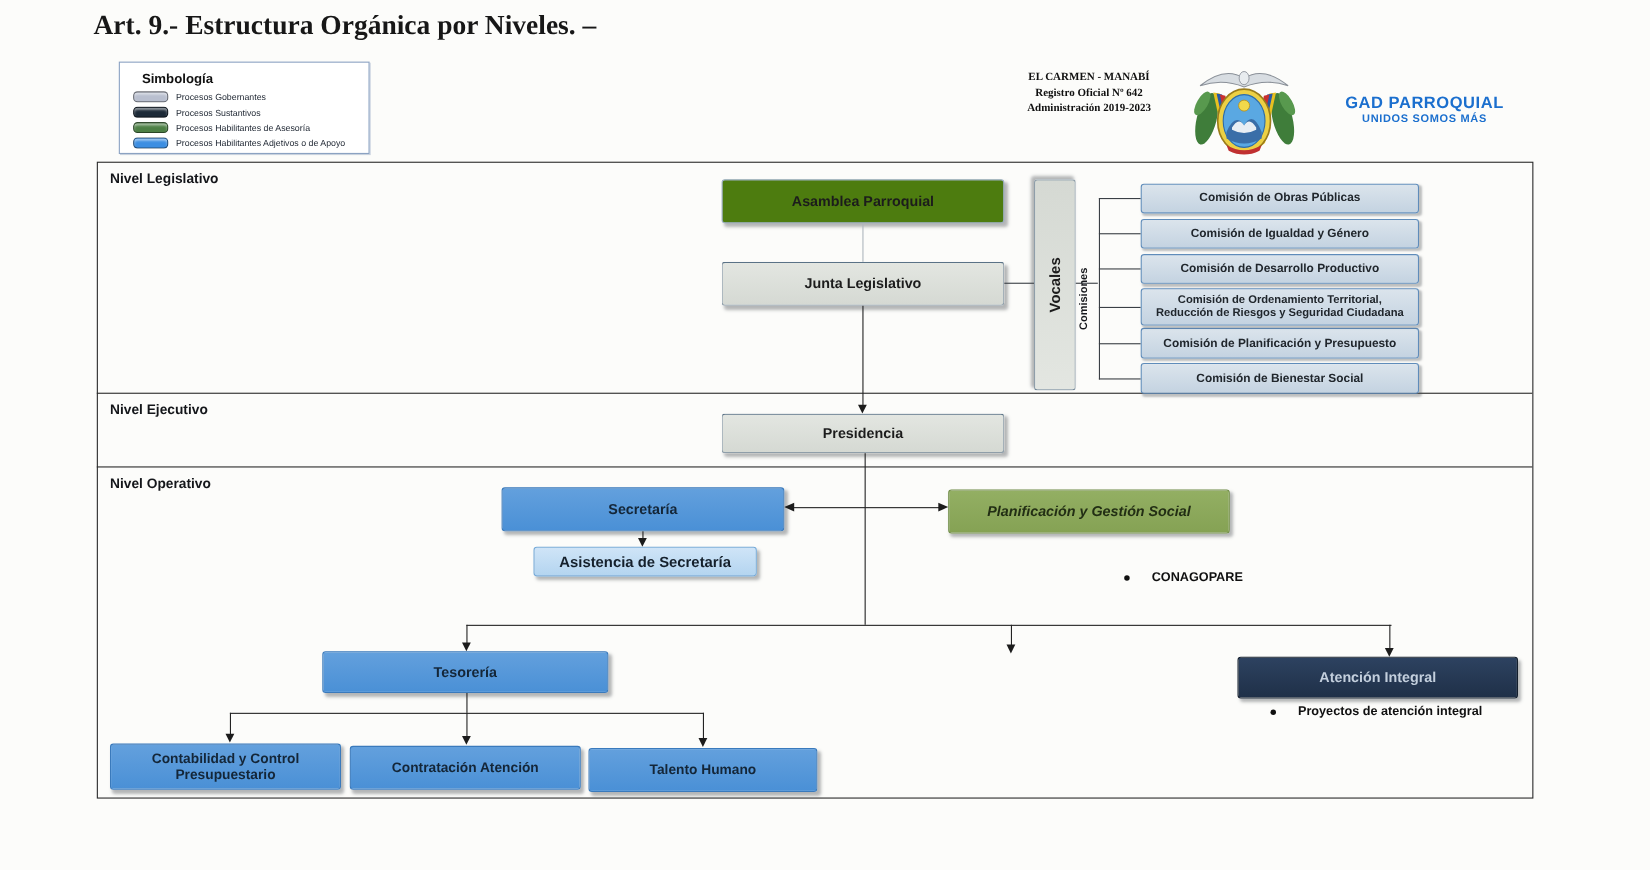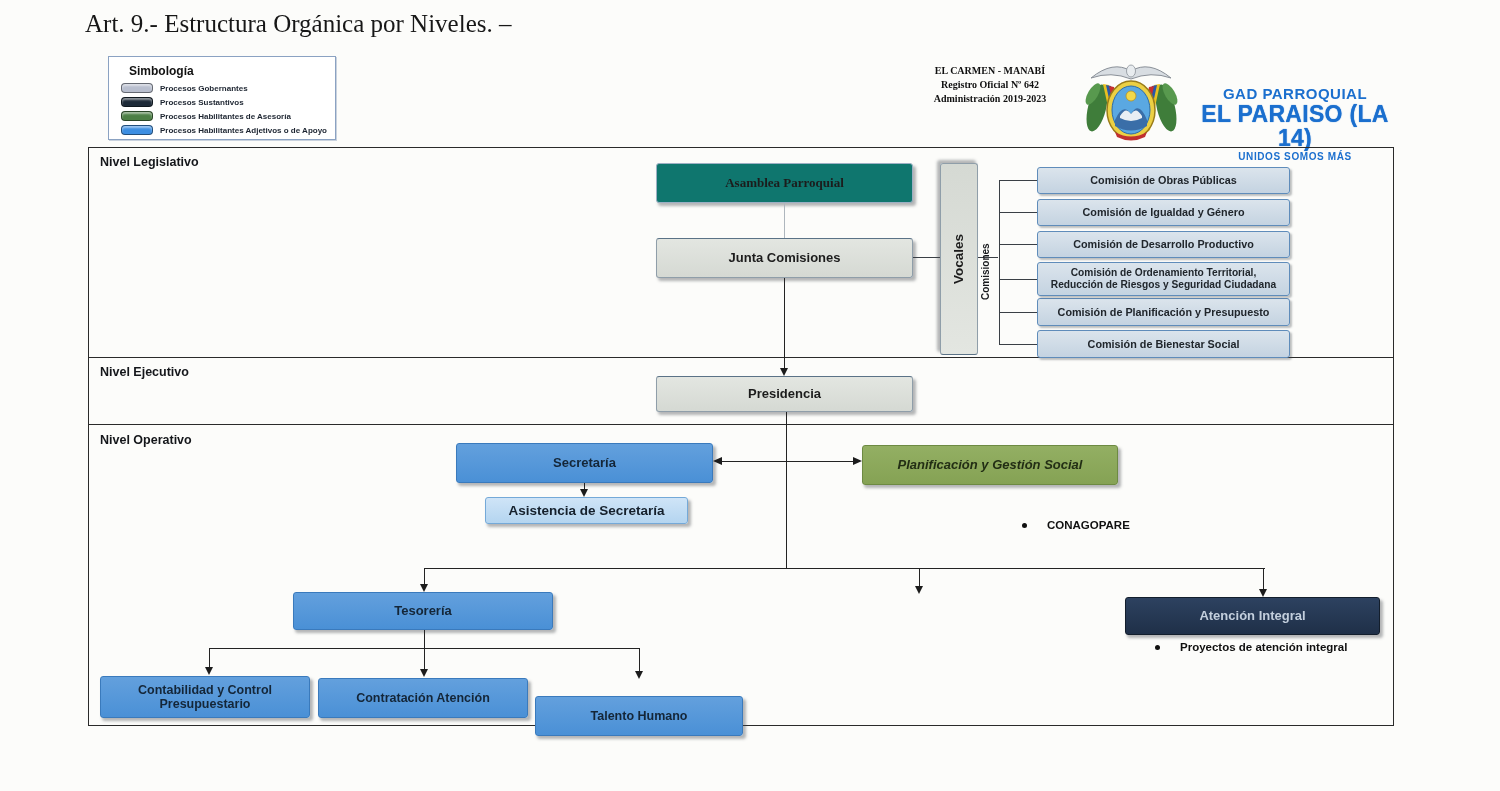--- a/index.html
+++ b/index.html
@@ -1,41 +1,41 @@
 <!DOCTYPE html>
 <html><head>
 <meta charset="utf-8">
 <style>
   html,body{margin:0;padding:0;background:#e8e8e6;}
   #page{position:relative;width:1500px;height:791px;background:#fcfcfa;overflow:hidden;
         font-family:"Liberation Sans",sans-serif;color:#1a1a1a;}
   .abs{position:absolute;}
   
-  .doc-title{left:85px;top:10px;font-family:"Liberation Serif",serif;font-weight:normal;font-size:25px;color:#171717;text-align:center;}
+  .doc-title{left:85px;top:10px;font-family:"Liberation Serif",serif;font-weight:bold;font-size:25px;color:#171717;text-align:center;}
   .level-label{font-size:12.5px;font-weight:bold;color:#14161a;}
   
   .legend{left:108px;top:56px;width:226px;height:82px;background:#ffffff;border:1.5px solid #8ba2c2;box-shadow:1px 1px 0 #c9d2de;}
   .legend h4{margin:7px 0 4px 20px;font-size:12px;color:#111;}
   .legend-row{display:flex;align-items:center;gap:7px;margin:2px 0 0 12px;height:12px;}
   .pill{width:30px;height:8px;border-radius:4px;border:1px solid rgba(0,0,0,.45);box-shadow:inset 0 2px 2px rgba(255,255,255,.5);}
-  .legend-row span{font-size:8px;font-weight:bold;color:#1c2430;white-space:nowrap;}
+  .legend-row span{font-size:8px;font-weight:normal;color:#1c2430;white-space:nowrap;}
   
   .reg-header{left:872px;top:64px;width:236px;text-align:center;font-family:"Liberation Serif",serif;
               font-weight:bold;font-size:10px;line-height:1.4;color:#101010;}
   .brand{left:1188px;top:86px;width:214px;text-align:center;color:#1b6fce;line-height:1.05;}
   .brand .b1{font-size:15px;font-weight:bold;letter-spacing:.5px;}
   .brand .b2{font-size:23px;font-weight:bold;letter-spacing:.3px;text-shadow:0 0 1px #1b6fce;}
   .brand .b3{font-size:10px;font-weight:bold;margin-top:2px;letter-spacing:.6px;}
   
   .frame{left:88px;top:147px;width:1304px;height:577px;border:1.6px solid #2a2a2a;background:transparent;}
   .divider{left:88px;width:1305px;border-top:1.8px solid #2a2a2a;height:0;}
   
   .box{display:flex;align-items:center;justify-content:center;text-align:center;border-radius:3px;
        box-shadow:2.5px 3px 3px rgba(70,75,80,.4);font-weight:bold;font-size:13px;line-height:1.15;padding:2px 6px;box-sizing:border-box;}
-  .box-white{background:#0f766e;border:1.4px solid #9db0c4;color:#1c1c1c;font-family:Liberation Serif, serif;}
+  .box-white{background:#4d7c0f;border:1.4px solid #9db0c4;color:#1c1c1c;}
   .box-gray{background:linear-gradient(#e3e6e1,#d5d9d3);border:1.4px solid #8f9ea9;border-top-color:#5a7286;color:#1c1c1c;}
   .box-blue{background:linear-gradient(#63a0dd,#4a90d6);border:1.4px solid #3a7abc;color:#142638;}
   .box-lightblue{background:linear-gradient(#cfe4f7,#b4d5f0);border:1.4px solid #74a9d8;color:#15202c;}
   .box-green{background:linear-gradient(#93af63,#85a254);border:1.4px solid #6d8a42;color:#222e14;font-style:italic;}
   .box-navy{background:linear-gradient(#2d4260,#1f3048);border:1.4px solid #131e2c;color:#c3cfdd;}
   .box-comm{background:linear-gradient(#dbe4ec,#c4d3e1);border:1.3px solid #5f8cba;color:#20262c;font-size:10.8px;box-shadow:2px 2px 2px rgba(70,75,80,.35);}
   .vtext{writing-mode:vertical-rl;transform:rotate(180deg);}
   
   .hline{border-top:1.6px solid #232323;height:0;}
   .vline{border-left:1.6px solid #232323;width:0;}
@@ -101,37 +101,36 @@
     <ellipse cx="58" cy="52" rx="24" ry="29" fill="#ecd044" stroke="#9a7c1a" stroke-width="1.5"></ellipse>
     <ellipse cx="58" cy="52" rx="19" ry="24" fill="#5aa8e2" stroke="#2d6ca8" stroke-width="1"></ellipse>
     <circle cx="58" cy="38" r="5" fill="#f2d84a" stroke="#b89220" stroke-width="0.8"></circle>
     <path d="M42,62 Q50,44 58,56 Q66,42 74,62 L74,68 Q58,77 42,68 Z" fill="#3a6ea8"></path>
     <path d="M47,58 Q53,48 58,56 Q63,48 69,58 L69,60 Q58,66 47,60 Z" fill="#e8eef4"></path>
     <path d="M42,74 Q58,83 74,74 L72,79 Q58,86 44,79 Z" fill="#c03030"></path>
   </svg>
 
   <div class="abs brand">
     <div class="b1">GAD PARROQUIAL</div>
-    <div class="b2">EL PARAISO (LA 14)</div>
     <div class="b3">UNIDOS SOMOS MÁS</div>
   </div>
 
   <div class="abs frame"></div>
   <div class="abs divider" style="top:357px;"></div>
   <div class="abs divider" style="top:424px;"></div>
 
   <div class="abs level-label" style="left:100px;top:155px;">Nivel Legislativo</div>
   <div class="abs level-label" style="left:100px;top:365px;">Nivel Ejecutivo</div>
   <div class="abs level-label" style="left:100px;top:433px;">Nivel Operativo</div>
 
   <div class="abs box box-white" style="left:656px;top:163px;width:257px;height:40px;">Asamblea Parroquial</div>
 
   <div class="abs vline-faint" style="left:784px;top:203px;height:35px;"></div>
 
-  <div class="abs box box-gray" style="left:656px;top:238px;width:257px;height:40px;">Junta Comisiones</div>
+  <div class="abs box box-gray" style="left:656px;top:238px;width:257px;height:40px;">Junta Legislativo</div>
 
   <div class="abs hline cline" style="left:913px;top:257px;width:27px;"></div>
 
   <div class="abs box box-gray vtext" style="left:940px;top:163px;width:38px;height:192px;font-size:13.5px;">Vocales</div>
 
   <div class="abs hline cline" style="left:978px;top:257px;width:20px;"></div>
   <div class="abs vtext" style="left:980px;top:218px;height:82px;font-size:10px;font-weight:bold;color:#16181c;">Comisiones</div>
   <div class="abs vline cline" style="left:999px;top:180px;height:165px;"></div>
   <div class="abs hline cline" style="left:999px;top:180px;width:38px;"></div>
   <div class="abs hline cline" style="left:999px;top:212px;width:38px;"></div>
@@ -191,15 +190,15 @@
   <div class="abs hline" style="left:209px;top:648px;width:431px;"></div>
   <div class="abs vline" style="left:209px;top:648px;height:20px;"></div>
   <div class="abs tri-down" style="left:205px;top:667px;"></div>
   <div class="abs vline" style="left:424px;top:648px;height:22px;"></div>
   <div class="abs tri-down" style="left:420px;top:669px;"></div>
   <div class="abs vline" style="left:639px;top:648px;height:24px;"></div>
   <div class="abs tri-down" style="left:635px;top:671px;"></div>
 
   <div class="abs box box-blue" style="left:100px;top:676px;width:210px;height:42px;font-size:12.5px;">Contabilidad y Control Presupuestario</div>
   <div class="abs box box-blue" style="left:318px;top:678px;width:210px;height:40px;font-size:12.5px;">Contratación Atención</div>
-  <div class="abs box box-blue" style="left:535px;top:680px;width:208px;height:40px;font-size:12.5px;margin-top:16px;">Talento Humano</div>
+  <div class="abs box box-blue" style="left:535px;top:680px;width:208px;height:40px;font-size:12.5px;">Talento Humano</div>
 
 </div>
 
 </body></html>

